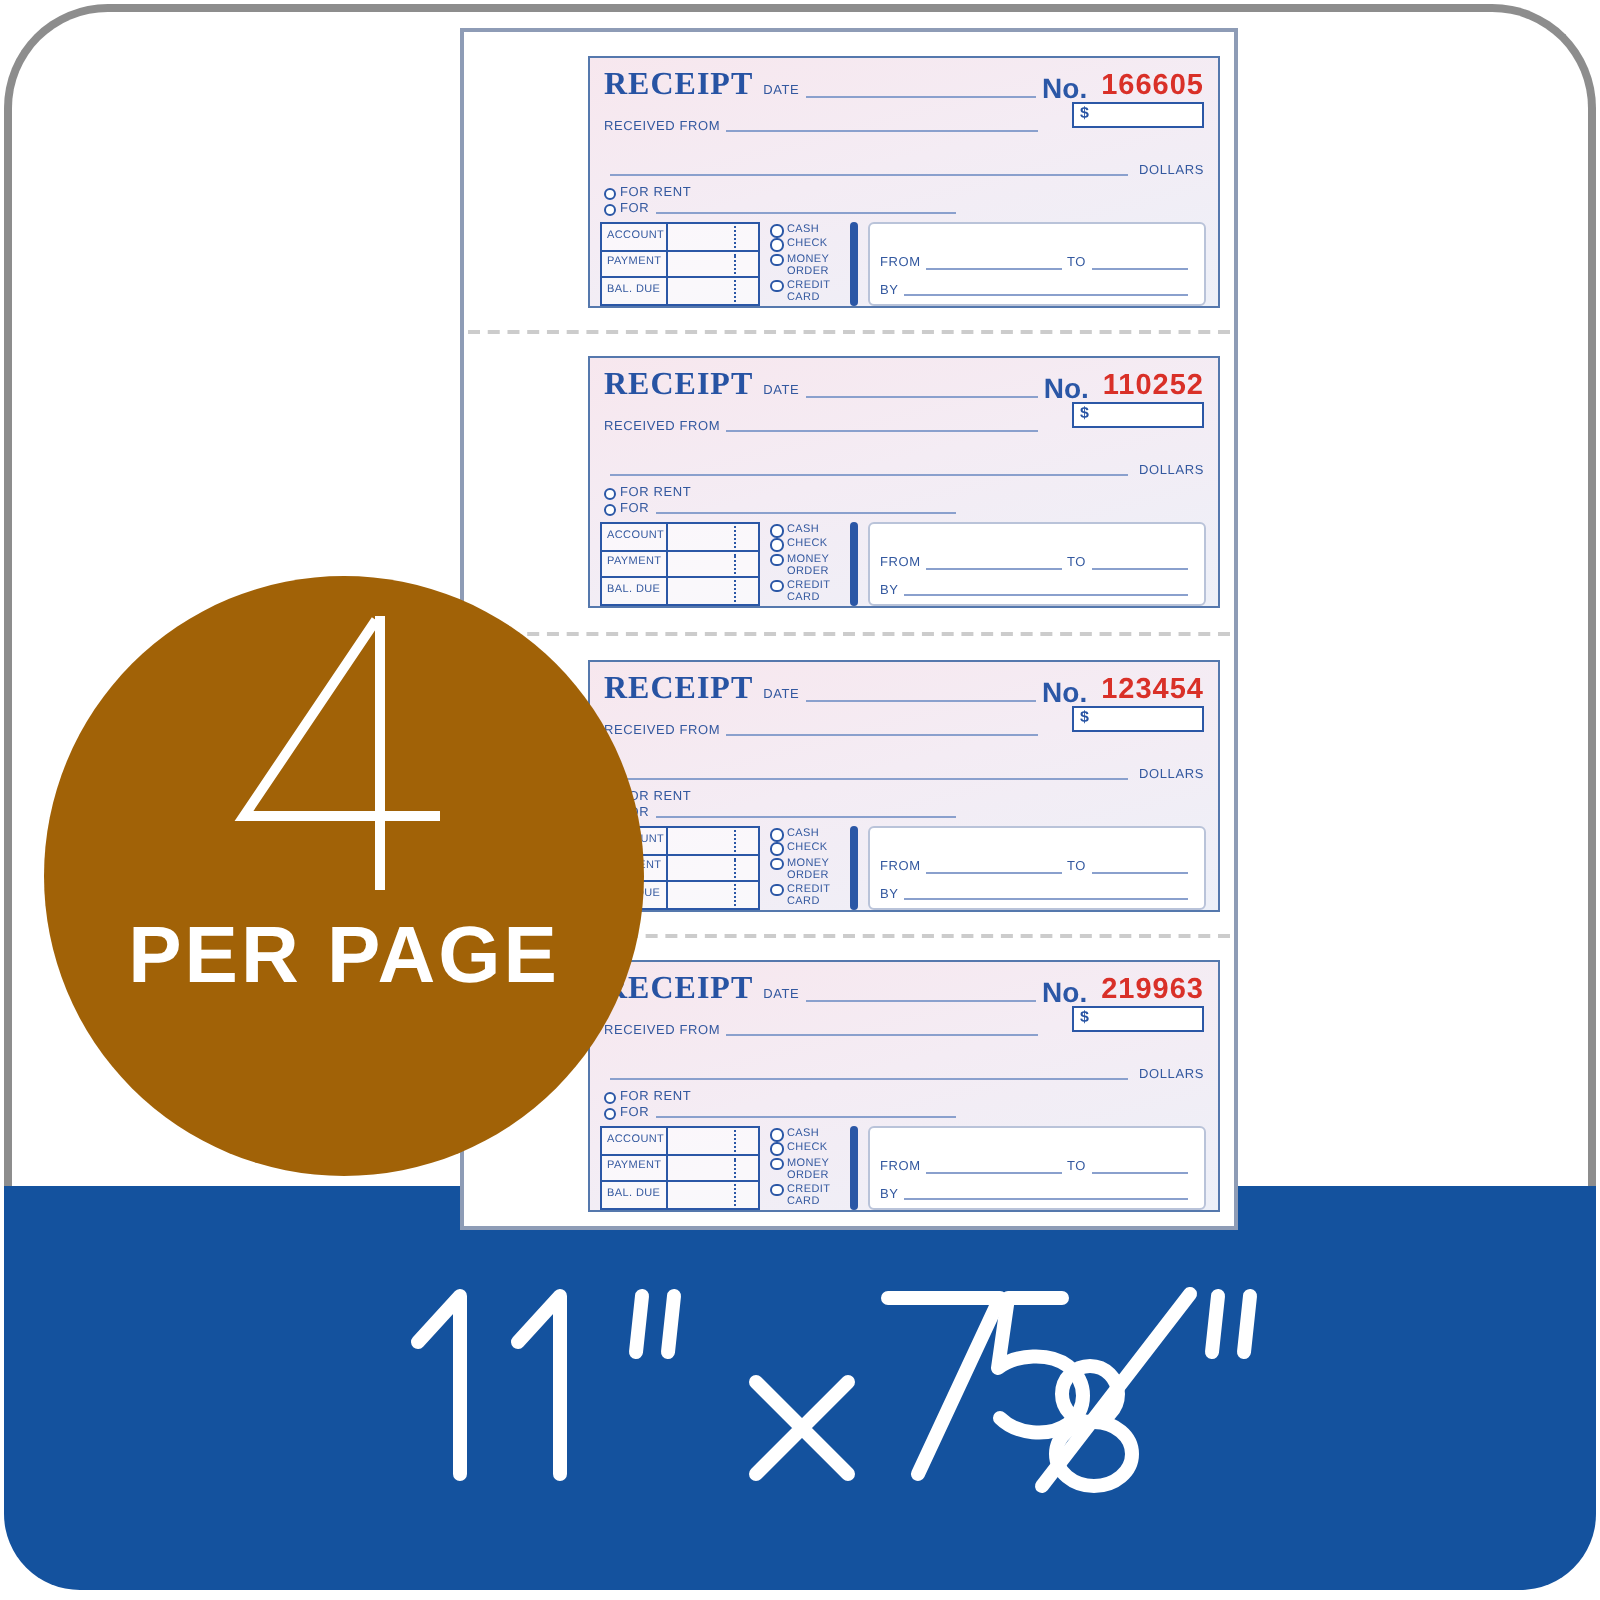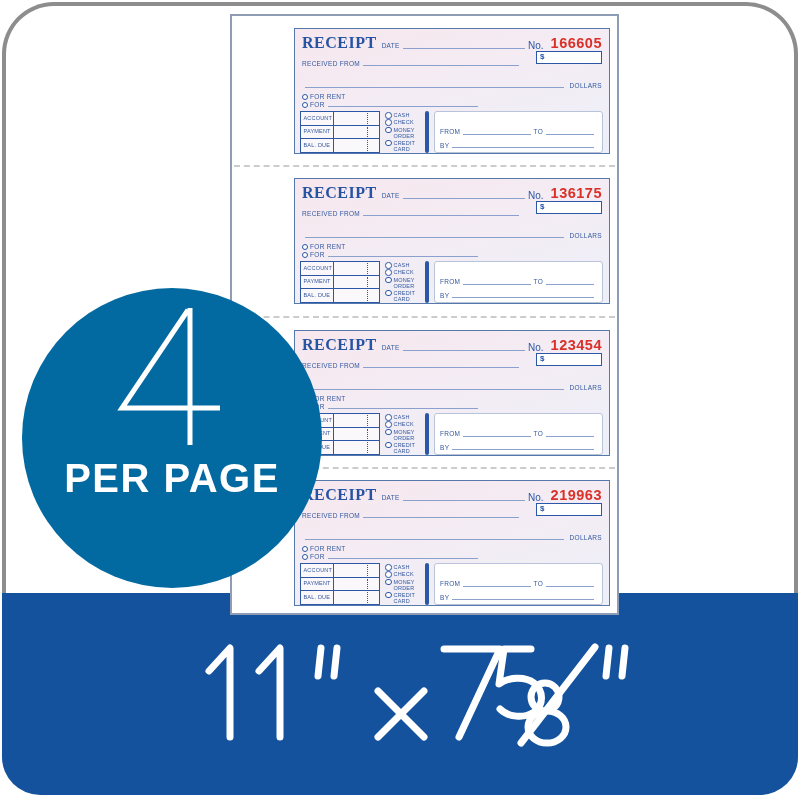--- a/index.html
+++ b/index.html
@@ -31,21 +31,21 @@
   .receipt:nth-of-type(1){top:12px}.receipt:nth-of-type(2){top:162px}
   .receipt:nth-of-type(3){top:314px}.receipt:nth-of-type(4){top:464px}
 
   .r-small{font-size:6.5px;letter-spacing:0.3px;line-height:1;white-space:nowrap;}
   .r-line{flex:1;height:2px;border-bottom:1px solid #8aa0cd;margin:0 3px 1px 3px;}
 
   .r-top{display:flex;align-items:flex-end;padding:4px 7px 0 7px;height:17px;}
   .r-title{font-family:"Liberation Serif",serif;font-weight:bold;font-size:16px;
            line-height:0.85;color:#2753a3;letter-spacing:0.5px;margin-top:28px;}
   .r-date{margin-left:5px;margin-bottom:1px;}
-  .r-no{font-weight:normal;font-size:10px;line-height:0.8;color:#2b57a6;}
+  .r-no{font-weight:bold;font-size:14px;line-height:0.8;color:#2b57a6;}
   .r-number{font-weight:bold;font-size:14.5px;line-height:0.8;color:#d93028;
             margin-left:7px;letter-spacing:0.5px;}
 
   .r-row2{position:relative;height:17px;padding:4px 7px 0 7px;}
   .r-received{display:flex;align-items:flex-end;margin-right:80px;height:13px;}
   .money-box{position:absolute;right:7px;top:1px;width:66px;height:13px;box-sizing:border-box;
              border:1.5px solid #2b57a6;background:#fff;color:#2753a3;
              font-weight:bold;font-size:8px;line-height:10px;padding-left:3px;}
 
   .r-dollars{display:flex;align-items:flex-end;padding:0 7px;margin-top:9px;height:9px;}
@@ -75,21 +75,21 @@
   .r-bar{width:4px;background:#2b57a6;border-radius:2px;margin:0 5px 0 2px;flex:none;}
   .r-fill{flex:1;border:1px solid #b9c3d9;border-radius:3px;background:#fff;
           padding:2px 5px 3px 5px;display:flex;flex-direction:column;
           justify-content:flex-end;box-sizing:border-box;}
   .fill-row{display:flex;align-items:flex-end;}
   .fill-row.first{margin-bottom:7px;}
   .f1{flex:1.4}.f2{flex:1}
 
   
   .badge{position:absolute;left:22px;top:288px;width:300px;height:300px;
-         border-radius:50%;background:#0369a1;z-index:3;}
+         border-radius:50%;background:#a16207;z-index:3;}
   .badge svg{position:absolute;left:0;top:0;}
   .badge-label{position:absolute;left:0;right:0;top:170px;text-align:center;
          font-weight:bold;font-size:40px;letter-spacing:1.5px;color:#fff;line-height:1;}
 
   .sr{position:absolute;width:1px;height:1px;overflow:hidden;clip-path:inset(50%);}
 </style>
 </head>
 <body>
 
 <div class="frame"></div>
@@ -193,21 +193,21 @@
       </div>
     </div>
   </div>
 
   <div class="receipt">
     <div class="r-top">
       <span class="r-title">RECEIPT</span>
       <span class="r-small r-date">DATE</span>
       <span class="r-line"></span>
       <span class="r-no">No.</span>
-      <span class="r-number">136175</span>
+      <span class="r-number">110252</span>
     </div>
     <div class="r-row2">
       <div class="r-received">
         <span class="r-small">RECEIVED FROM</span>
         <span class="r-line"></span>
       </div>
       <div class="money-box">
         <span>$</span>
       </div>
     </div>

